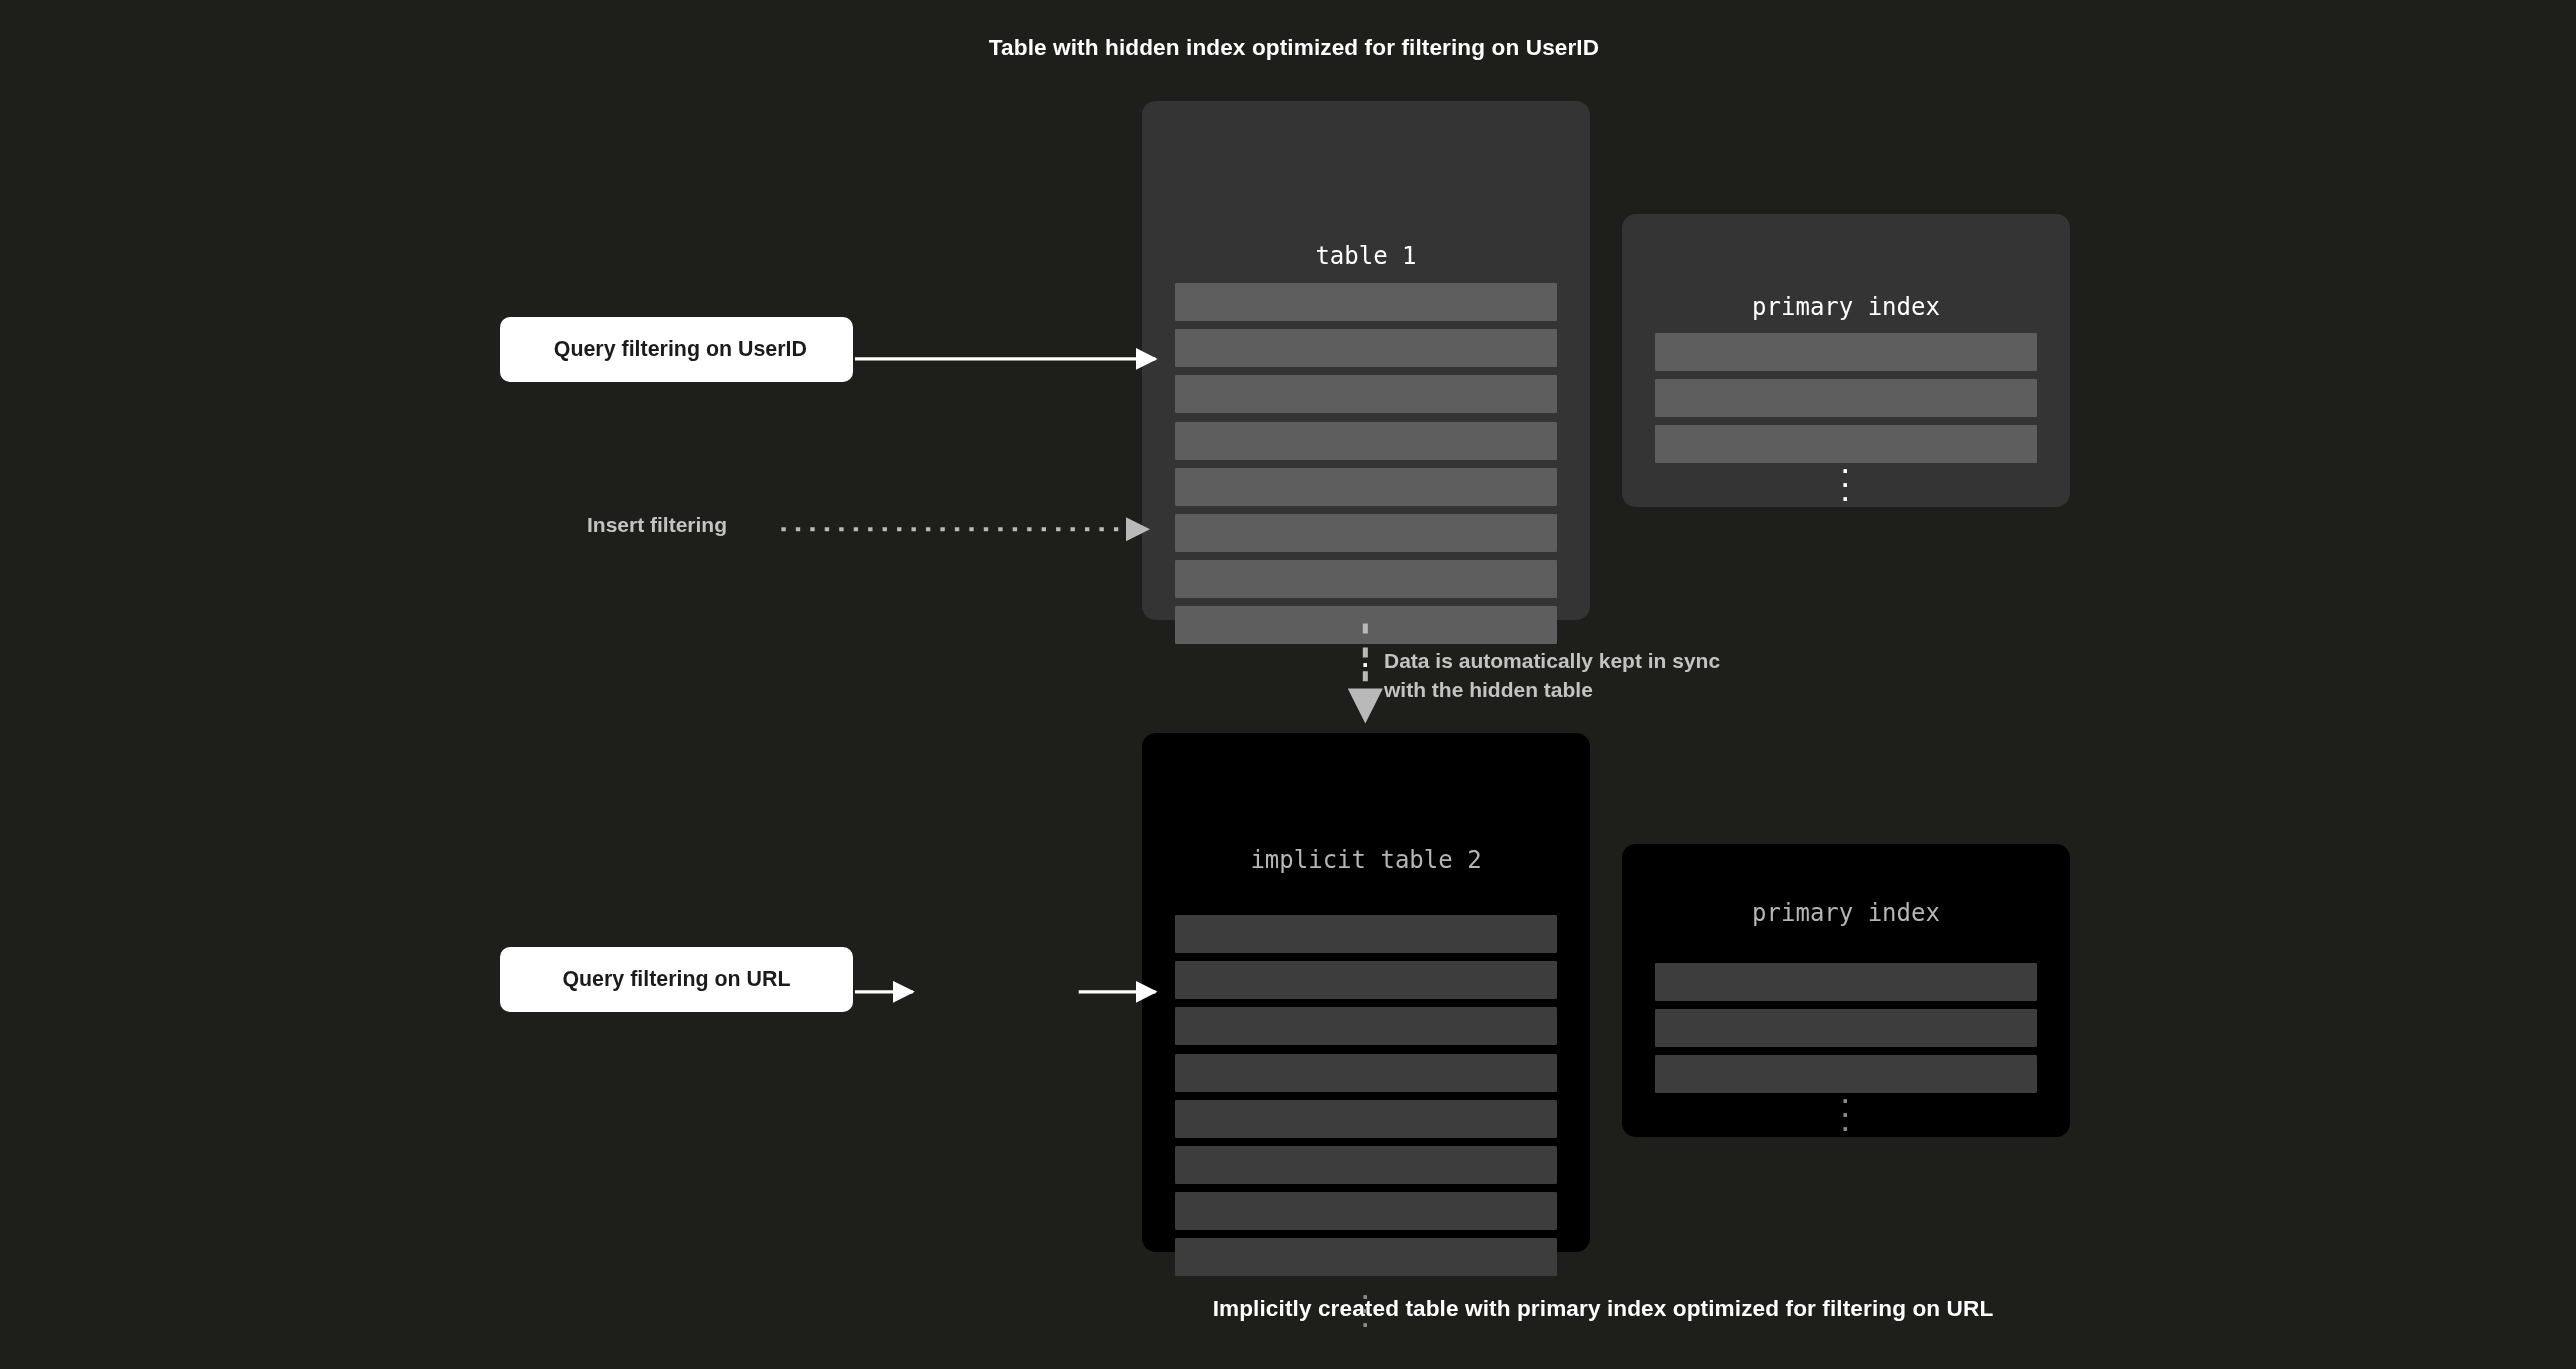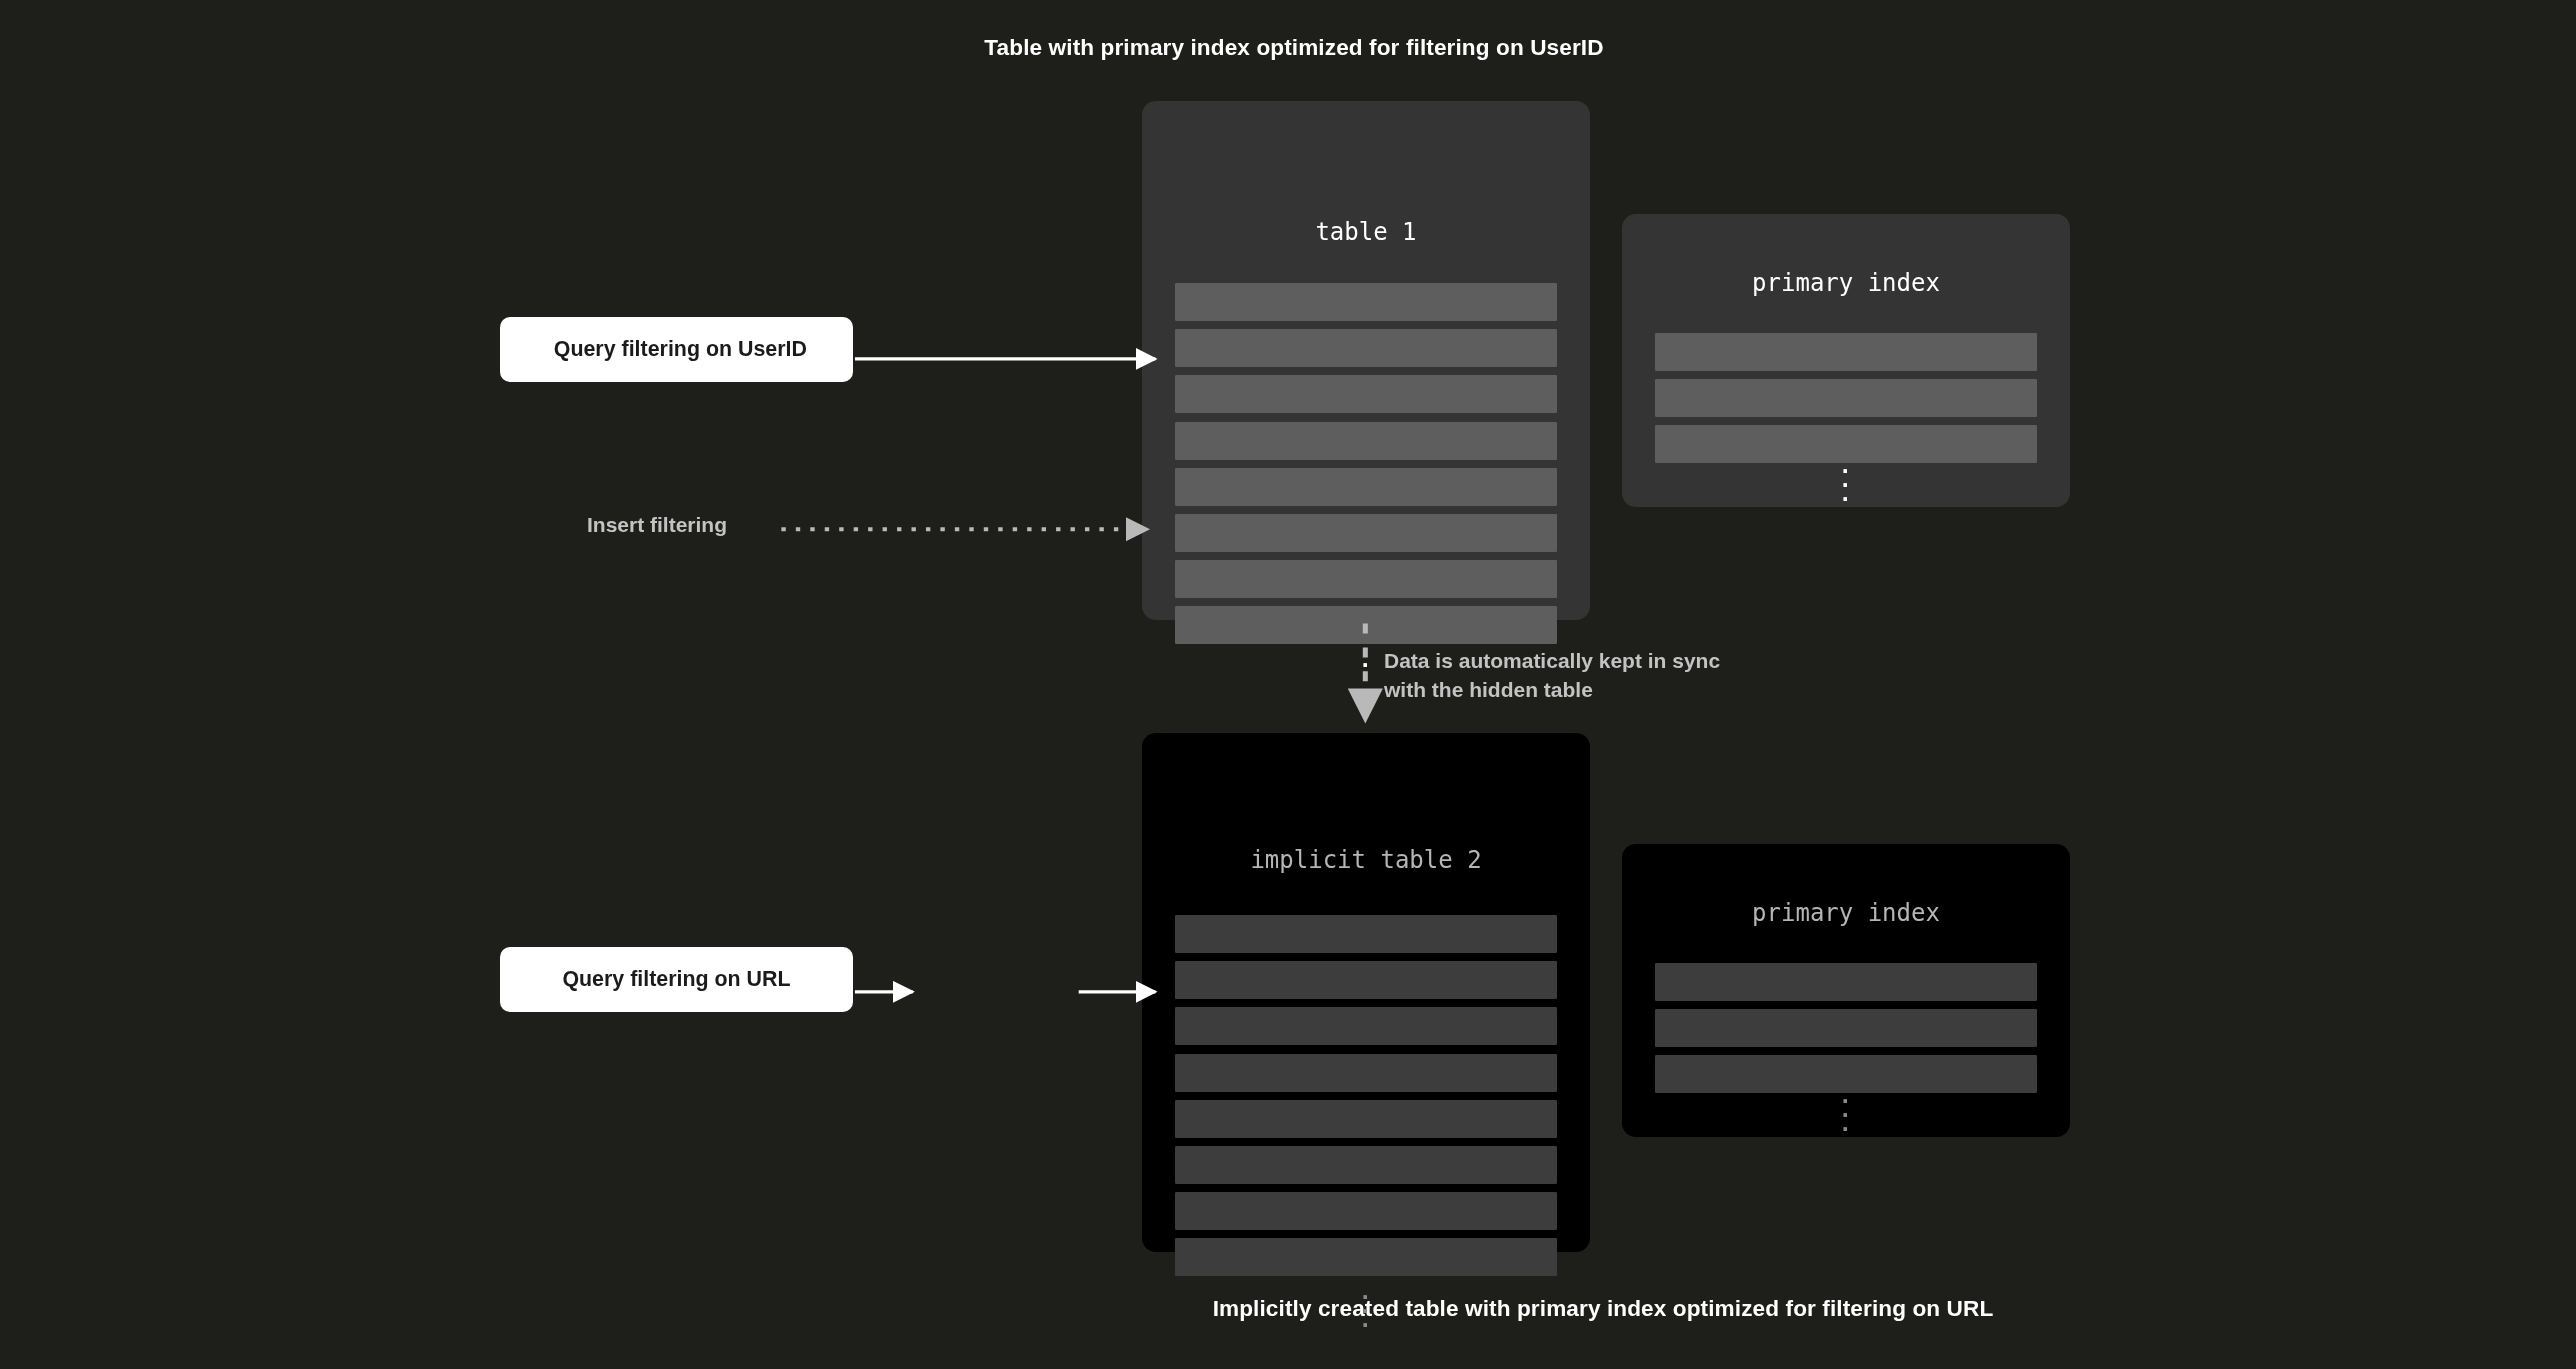--- a/index.html
+++ b/index.html
@@ -50,21 +50,21 @@
     text-align: center;
     font-size: 25px;
     line-height: 0.55;
     font-weight: bold;
     letter-spacing: 0;
   }
   .vdots span { display: block; }
 
   
   .panel.bright        { background: #343434; }
-  .panel.bright .panel-title { color: #ffffff; }
+  .panel.bright .panel-title { color: #ffffff; margin-top: 24px; }
   .panel.bright .row   { background: #5e5e5e; }
   .panel.bright .vdots { color: #ffffff; }
 
   
   .panel.dim           { background: #000000; }
   .panel.dim .panel-title { color: #b5b5b5; }
   .panel.dim .row      { background: #3d3d3d; }
   .panel.dim .vdots    { color: #8a8a8a; }
 
   
@@ -150,21 +150,21 @@
     line-height: 1.38;
   }
   #label-insert { left: 587px;  top: 511px; }
   #label-sync   { left: 1384px; top: 647px; }
 </style>
 </head>
 <body>
 
 <div id="canvas">
 
-  <div class="caption" id="caption-top">Table with primary index optimized for filtering on UserID</div>
+  <div class="caption" id="caption-top">Table with hidden index optimized for filtering on UserID</div>
 
   <div class="caption" id="caption-bot">Implicitly created table with primary index optimized for filtering on URL</div>
 
   <div class="panel bright" id="table1">
     <div class="panel-title">table 1</div>
     <div class="rows">
       <div class="row"></div>
       <div class="row"></div>
       <div class="row"></div>
       <div class="row"></div>

